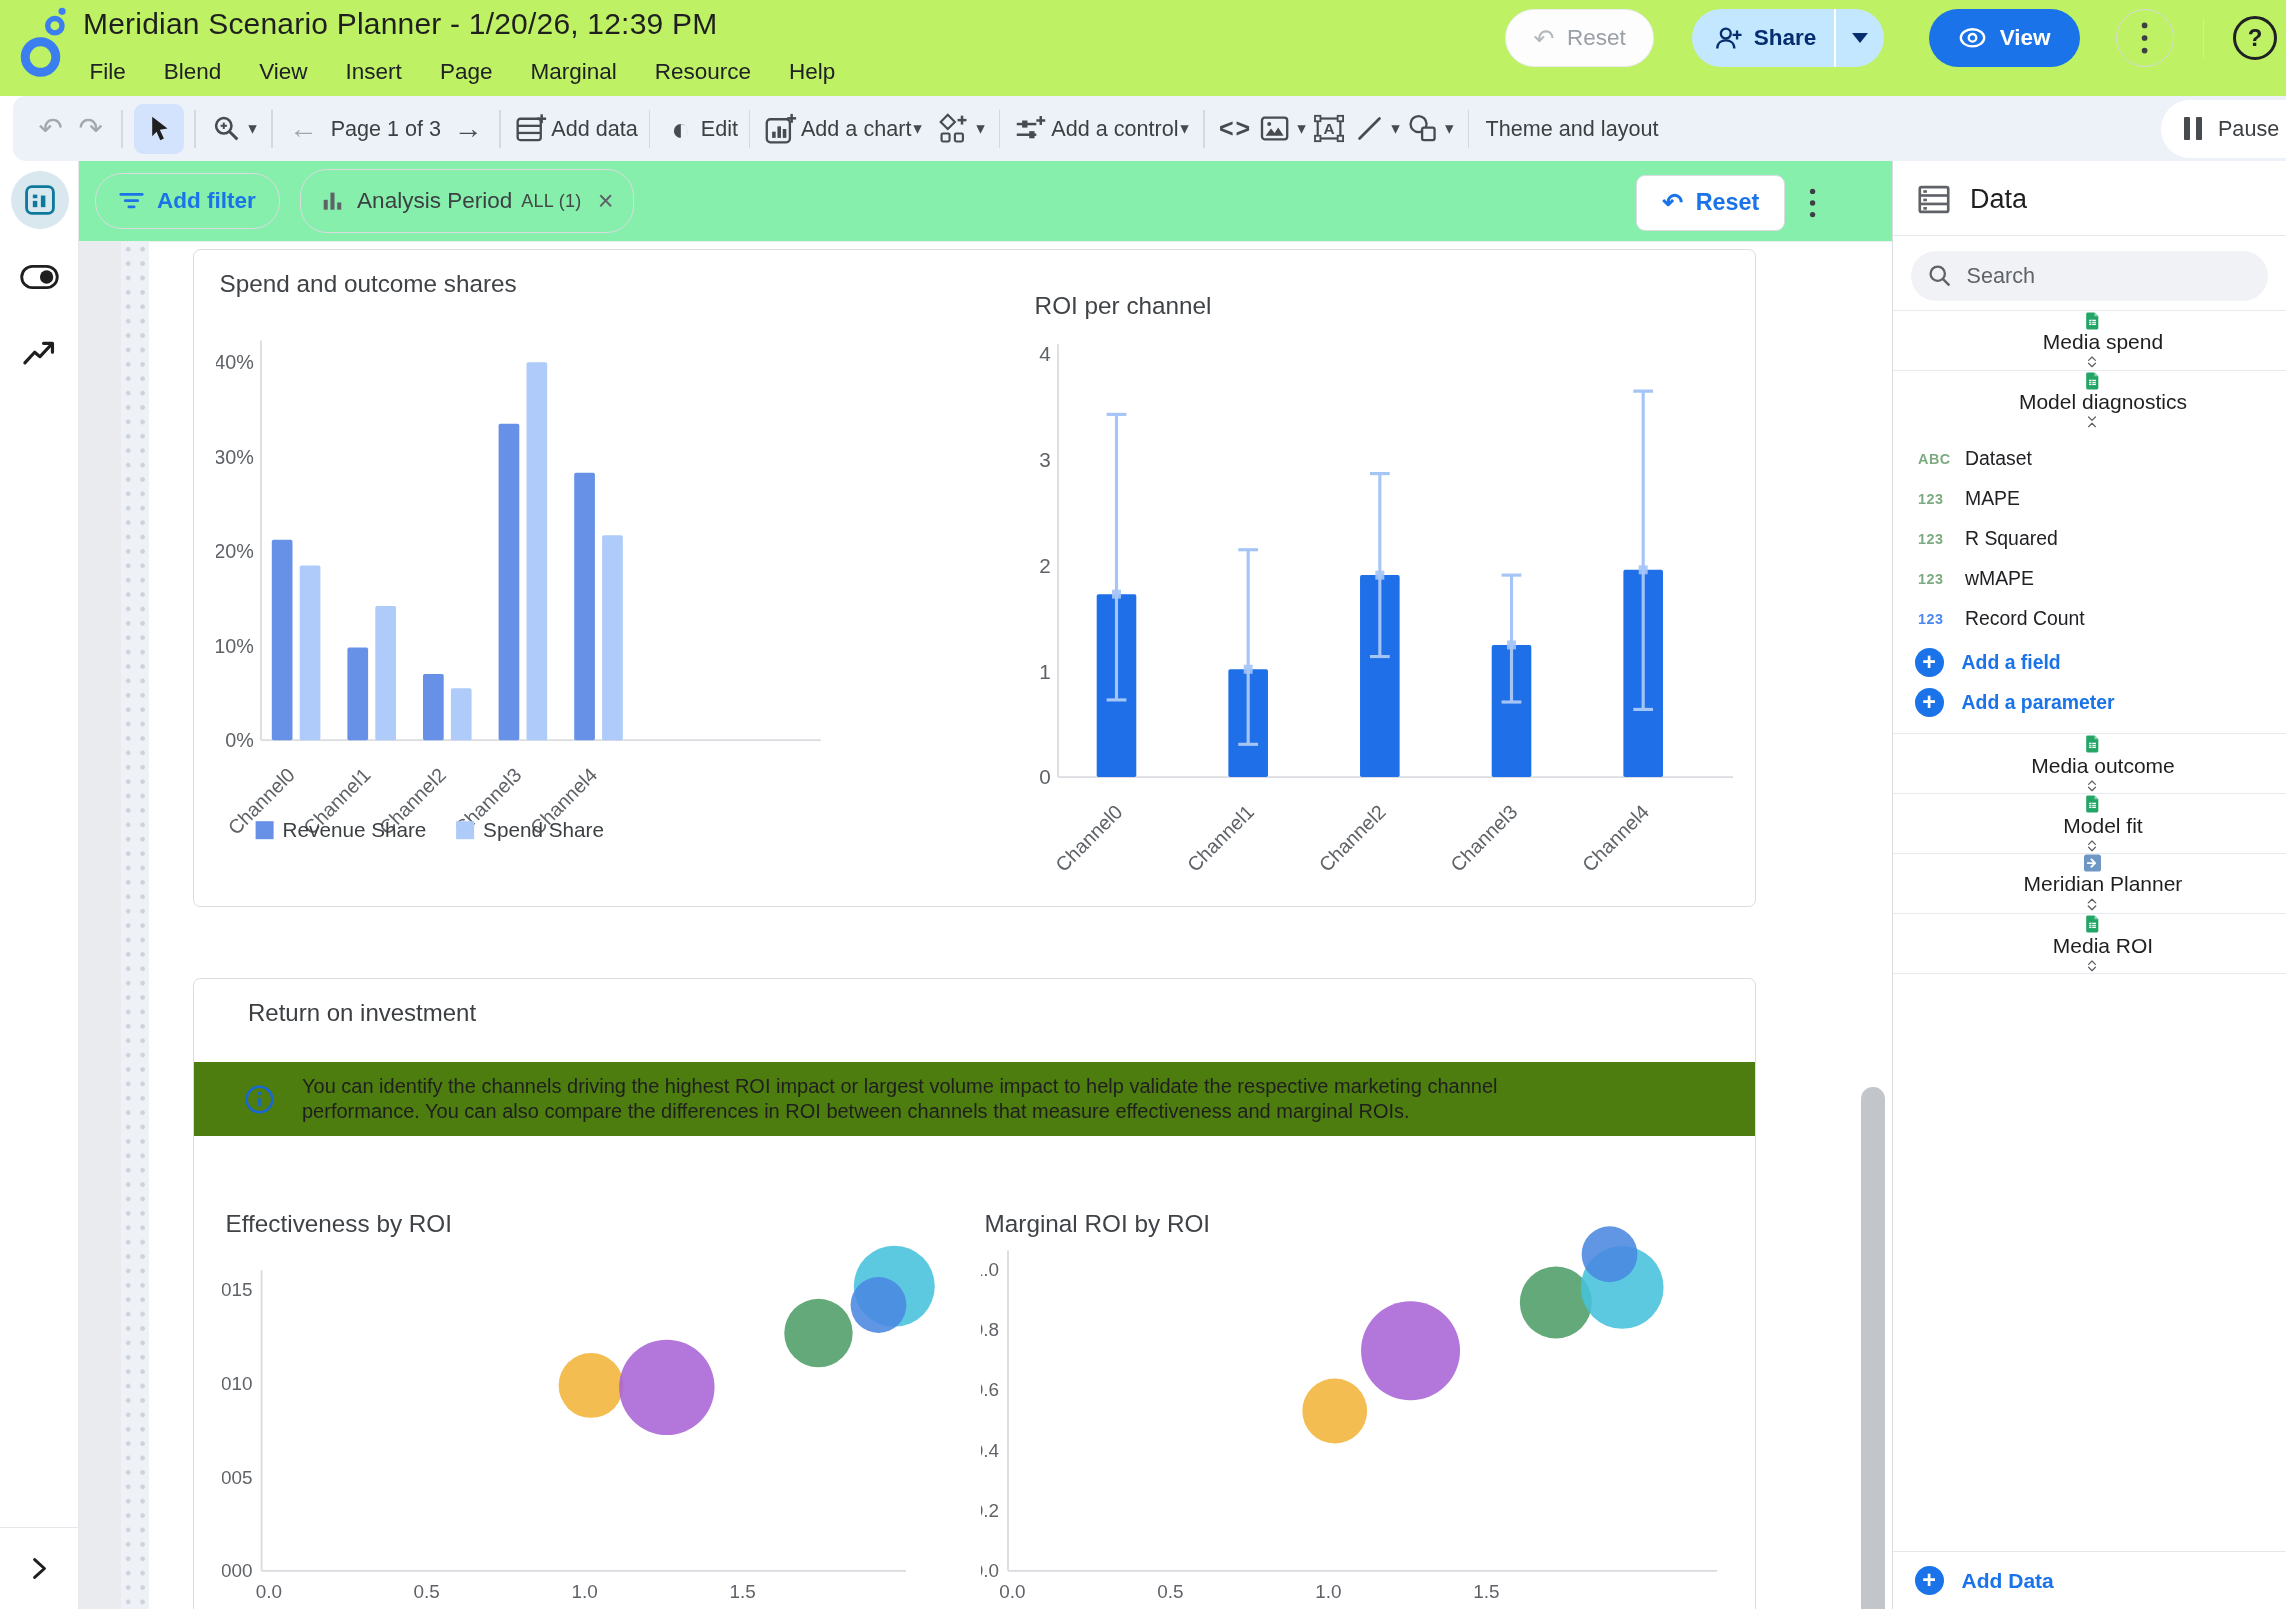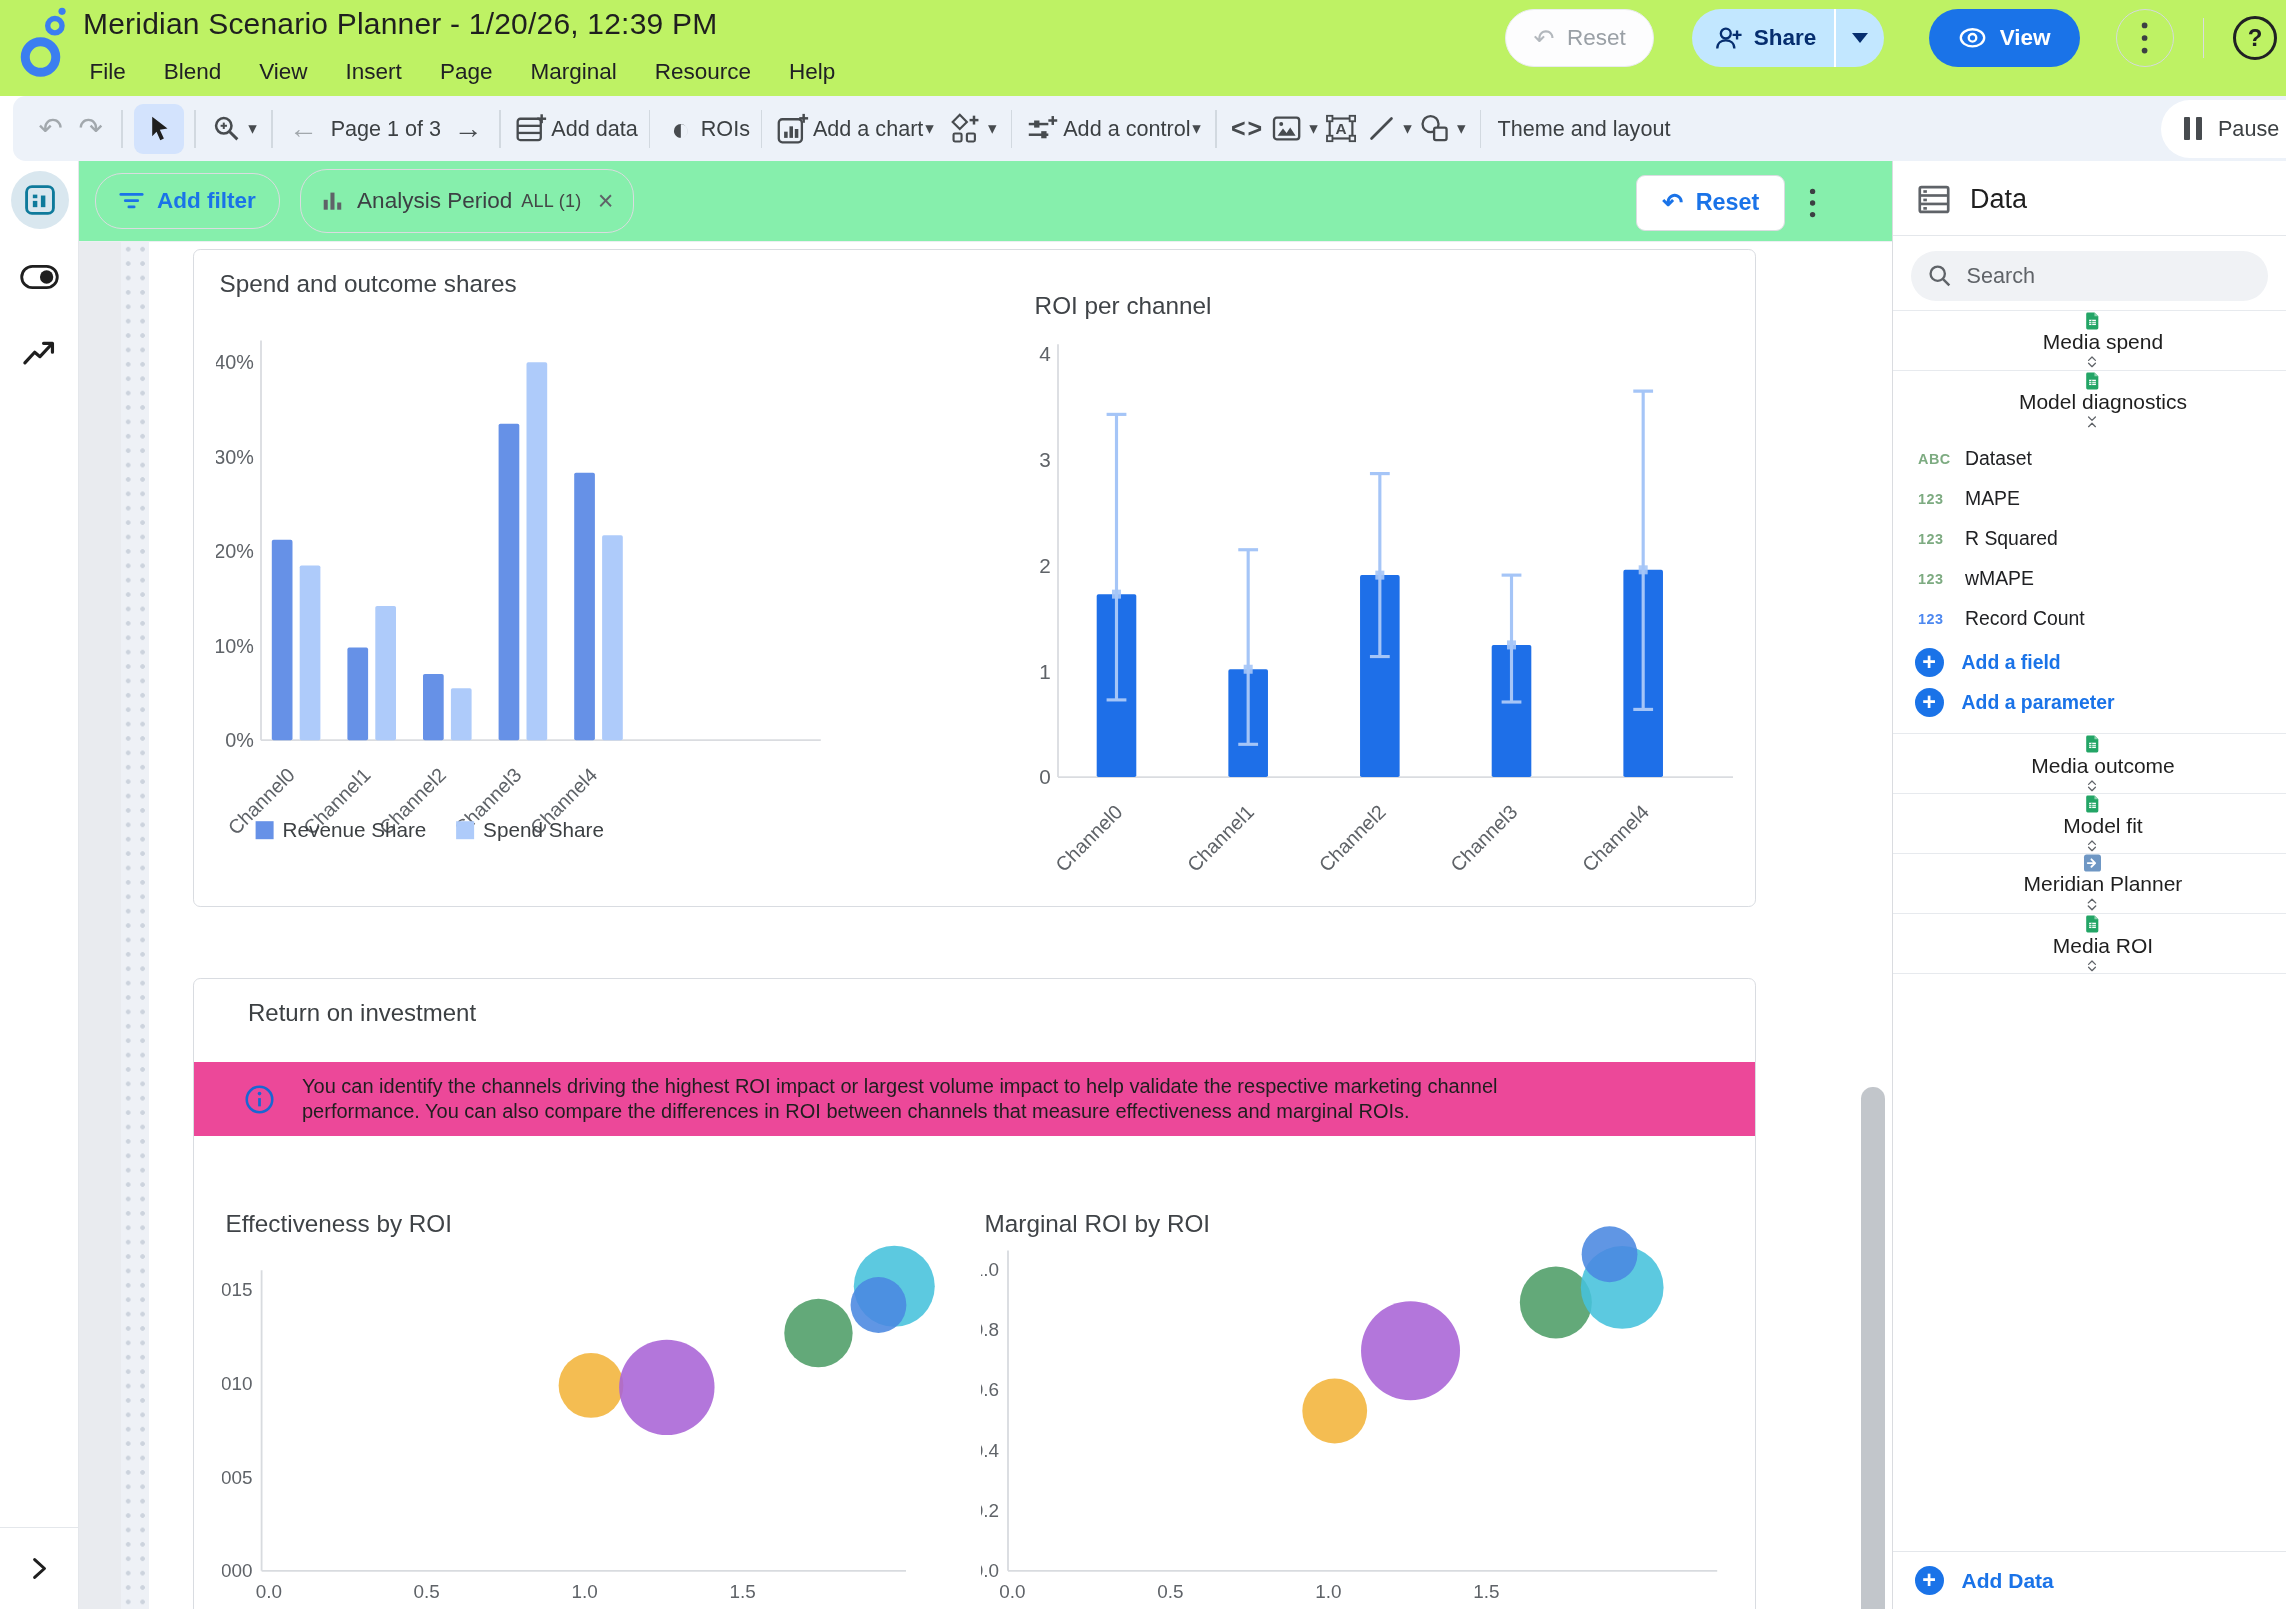--- a/index.html
+++ b/index.html
@@ -56,21 +56,21 @@
   #reset-filter .u-ic{font-size:25px;margin-right:12.6px;}
   #kebab-filter{margin-left:23.4px;display:flex;align-items:center;}
   
   #canvas{position:absolute;left:0;top:81px;width:100%;height:1367px;background:#fff;overflow:hidden;}
   #gray-strip{position:absolute;left:0;top:0;width:42px;height:100%;background:#e9ebef;}
   #dot-strip{position:absolute;left:42px;top:0;width:28px;height:100%;background-color:#eef1f6;background-image:radial-gradient(#ccd3dd 2px,transparent 2.5px);background-size:14.4px 14.4px;}
   .card{position:absolute;background:#fff;border:1.4px solid #d9dce1;border-radius:7.2px;box-sizing:border-box;overflow:hidden;}
   #card1{left:114px;top:7.2px;width:1563px;height:658px;}
   #card2{left:114px;top:736px;width:1563px;height:729px;}
   #card2 h2{position:absolute;left:54px;top:0px;font-size:24px;font-weight:normal;color:#3c4043;margin:0;padding-top:20px;}
-  #info-box{position:absolute;left:0;top:83px;width:100%;height:74px;background:#ec4899;display:flex;align-items:center;box-sizing:border-box;padding-left:50px;}
+  #info-box{position:absolute;left:0;top:83px;width:100%;height:74px;background:#4d7c0f;display:flex;align-items:center;box-sizing:border-box;padding-left:50px;}
   #info-text{margin-left:27px;max-width:1287px;font-size:20px;line-height:25px;color:#1f1f1f;}
   .chart-host{position:absolute;}
   #scroll-thumb{position:absolute;right:7.2px;top:845px;width:23.4px;height:630px;background:#c2c6cb;border-radius:11.7px;}
   
   #data-panel{position:absolute;right:0;top:161px;width:394px;height:1448px;background:#fff;border-left:1.4px solid #dadce0;box-sizing:border-box;}
   #dp-header{display:flex;align-items:center;padding:23.4px 0 20px 25px;border-bottom:1.4px solid #e4e7eb;}
   #dp-header .dp-title{font-size:27px;color:#1f1f1f;margin-left:20px;}
   #dp-search{margin:14.4px 18px 9px 18px;height:50px;background:#f0f2f5;border-radius:25px;display:flex;align-items:center;padding-left:16px;}
   #dp-search input{border:none;outline:none;background:transparent;font-size:21.6px;color:#3c4043;margin-left:12.6px;width:270px;font-family:"Liberation Sans",sans-serif;}
   #dp-search input::placeholder{color:#5f6368;}
@@ -180,21 +180,21 @@
         <rect x="3" y="6" width="26" height="24" rx="3" fill="none" stroke="#474b4f" stroke-width="2.6"></rect>
         <line x1="3" y1="14" x2="29" y2="14" stroke="#474b4f" stroke-width="2.6"></line>
         <line x1="3" y1="22" x2="29" y2="22" stroke="#474b4f" stroke-width="2.6"></line>
         <line x1="30" y1="1" x2="30" y2="11" stroke="#474b4f" stroke-width="2.8"></line>
         <line x1="25" y1="6" x2="35" y2="6" stroke="#474b4f" stroke-width="2.8"></line>
       </svg>
     </span>
     <span class="tb-txt">Add data</span>
     <span class="tb-div"></span>
     <span class="tb-ic tb-glyph" style="font-size:32px;">◐</span>
-    <span class="tb-txt">ROIs</span>
+    <span class="tb-txt">Edit</span>
     <span class="tb-div"></span>
     <span class="tb-ic">
       <svg width="34" height="32" viewBox="0 0 38 36">
         <rect x="3" y="7" width="26" height="26" rx="4" fill="none" stroke="#474b4f" stroke-width="2.6"></rect>
         <rect x="9" y="21" width="4" height="7" fill="#474b4f"></rect>
         <rect x="15" y="15" width="4" height="13" fill="#474b4f"></rect>
         <rect x="21" y="18" width="4" height="10" fill="#474b4f"></rect>
         <line x1="31" y1="1" x2="31" y2="11" stroke="#474b4f" stroke-width="2.8"></line>
         <line x1="26" y1="6" x2="36" y2="6" stroke="#474b4f" stroke-width="2.8"></line>
       </svg>

